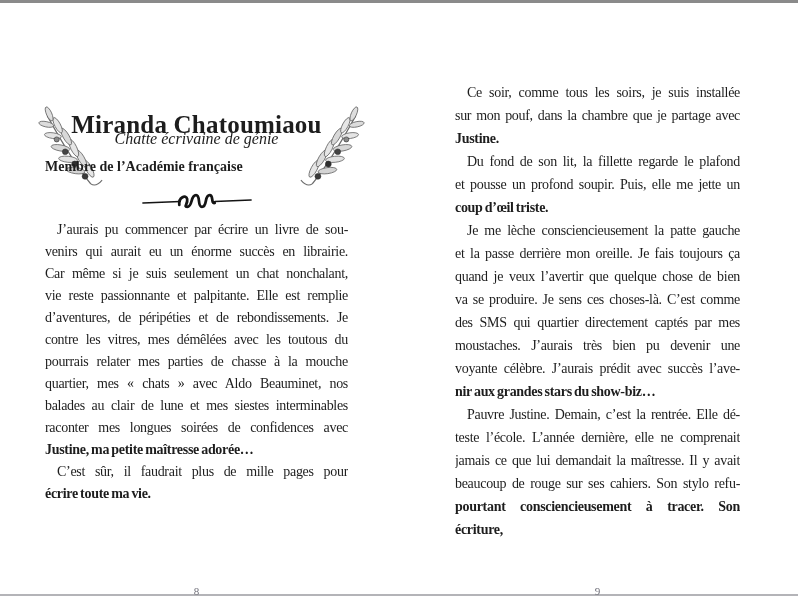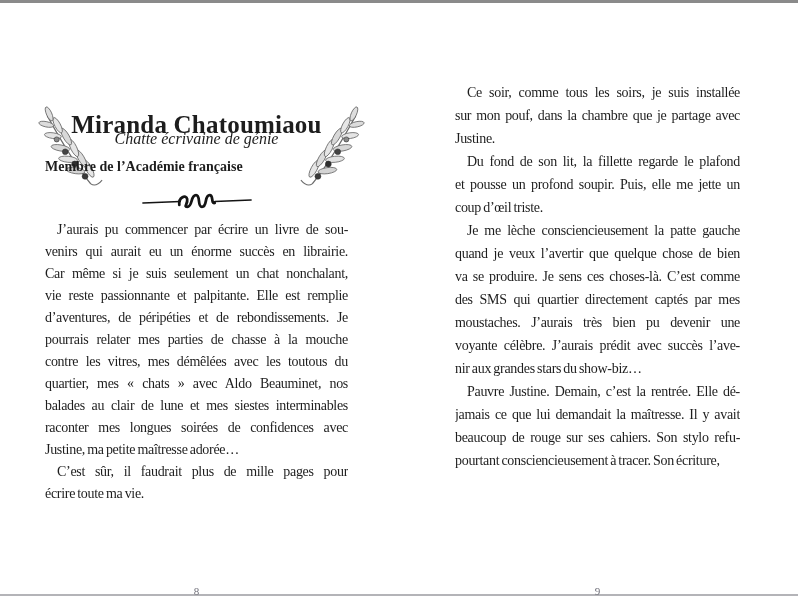--- a/index.html
+++ b/index.html
@@ -39,21 +39,21 @@
   .page-right .body{top:60px;}
   .page-left  .bline{line-height:22px;}
   .page-right .bline{line-height:23px;}
   .bline{
     text-align:justify;
     text-align-last:justify;
     -moz-text-align-last:justify;
     white-space:normal;
   }
   .bline.first{text-indent:12px;}
-  .bline.last{text-align-last:left;-moz-text-align-last:left;}
+  .bline.last{text-align-last:left;font-weight:bold;-moz-text-align-last:left;}
 
   .pagenum{position:absolute;top:563px;left:0;right:0;text-align:center;
     font-size:11px;line-height:14px;color:#70707a;}
 </style>
 </head>
 <body>
 
 <div class="rule top"></div>
 <div class="rule bottom"></div>
 
@@ -128,48 +128,50 @@
       </g>
     </svg>
   </div>
 
   <div class="body">
       <div class="bline first">J’aurais pu commencer par écrire un livre de sou-</div>
       <div class="bline">venirs qui aurait eu un énorme succès en librairie.</div>
       <div class="bline">Car même si je suis seulement un chat nonchalant,</div>
       <div class="bline">vie reste passionnante et palpitante. Elle est remplie</div>
       <div class="bline">d’aventures, de péripéties et de rebondissements. Je</div>
+      <div class="bline">contre les vitres, mes démêlées avec les toutous du</div>
       <div class="bline">pourrais relater mes parties de chasse à la mouche</div>
-      <div class="bline">contre les vitres, mes démêlées avec les toutous du</div>
       <div class="bline">quartier, mes « chats » avec Aldo Beauminet, nos</div>
       <div class="bline">balades au clair de lune et mes siestes interminables</div>
       <div class="bline">raconter mes longues soirées de confidences avec</div>
       <div class="bline last">Justine, ma petite maîtresse adorée…</div>
       <div class="bline first">C’est sûr, il faudrait plus de mille pages pour</div>
       <div class="bline last">écrire toute ma vie.</div>
     </div>
 
   <div class="pagenum">8</div>
 </div>
 
 <div class="page page-right">
   <div class="body">
       <div class="bline first">Ce soir, comme tous les soirs, je suis installée</div>
       <div class="bline">sur mon pouf, dans la chambre que je partage avec</div>
       <div class="bline last">Justine.</div>
       <div class="bline first">Du fond de son lit, la fillette regarde le plafond</div>
       <div class="bline">et pousse un profond soupir. Puis, elle me jette un</div>
       <div class="bline last">coup d’œil triste.</div>
       <div class="bline first">Je me lèche consciencieusement la patte gauche</div>
+      <div class="bline">et la passe derrière mon oreille. Je fais toujours ça</div>
       <div class="bline">quand je veux l’avertir que quelque chose de bien</div>
       <div class="bline">va se produire. Je sens ces choses-là. C’est comme</div>
       <div class="bline">des SMS qui quartier directement captés par mes</div>
       <div class="bline">moustaches. J’aurais très bien pu devenir une</div>
       <div class="bline">voyante célèbre. J’aurais prédit avec succès l’ave-</div>
       <div class="bline last">nir aux grandes stars du show-biz…</div>
       <div class="bline first">Pauvre Justine. Demain, c’est la rentrée. Elle dé-</div>
+      <div class="bline">teste l’école. L’année dernière, elle ne comprenait</div>
       <div class="bline">jamais ce que lui demandait la maîtresse. Il y avait</div>
       <div class="bline">beaucoup de rouge sur ses cahiers. Son stylo refu-</div>
       <div class="bline last">pourtant consciencieusement à tracer. Son écriture,</div>
     </div>
 
   <div class="pagenum">9</div>
 </div>
 
 </body></html>

